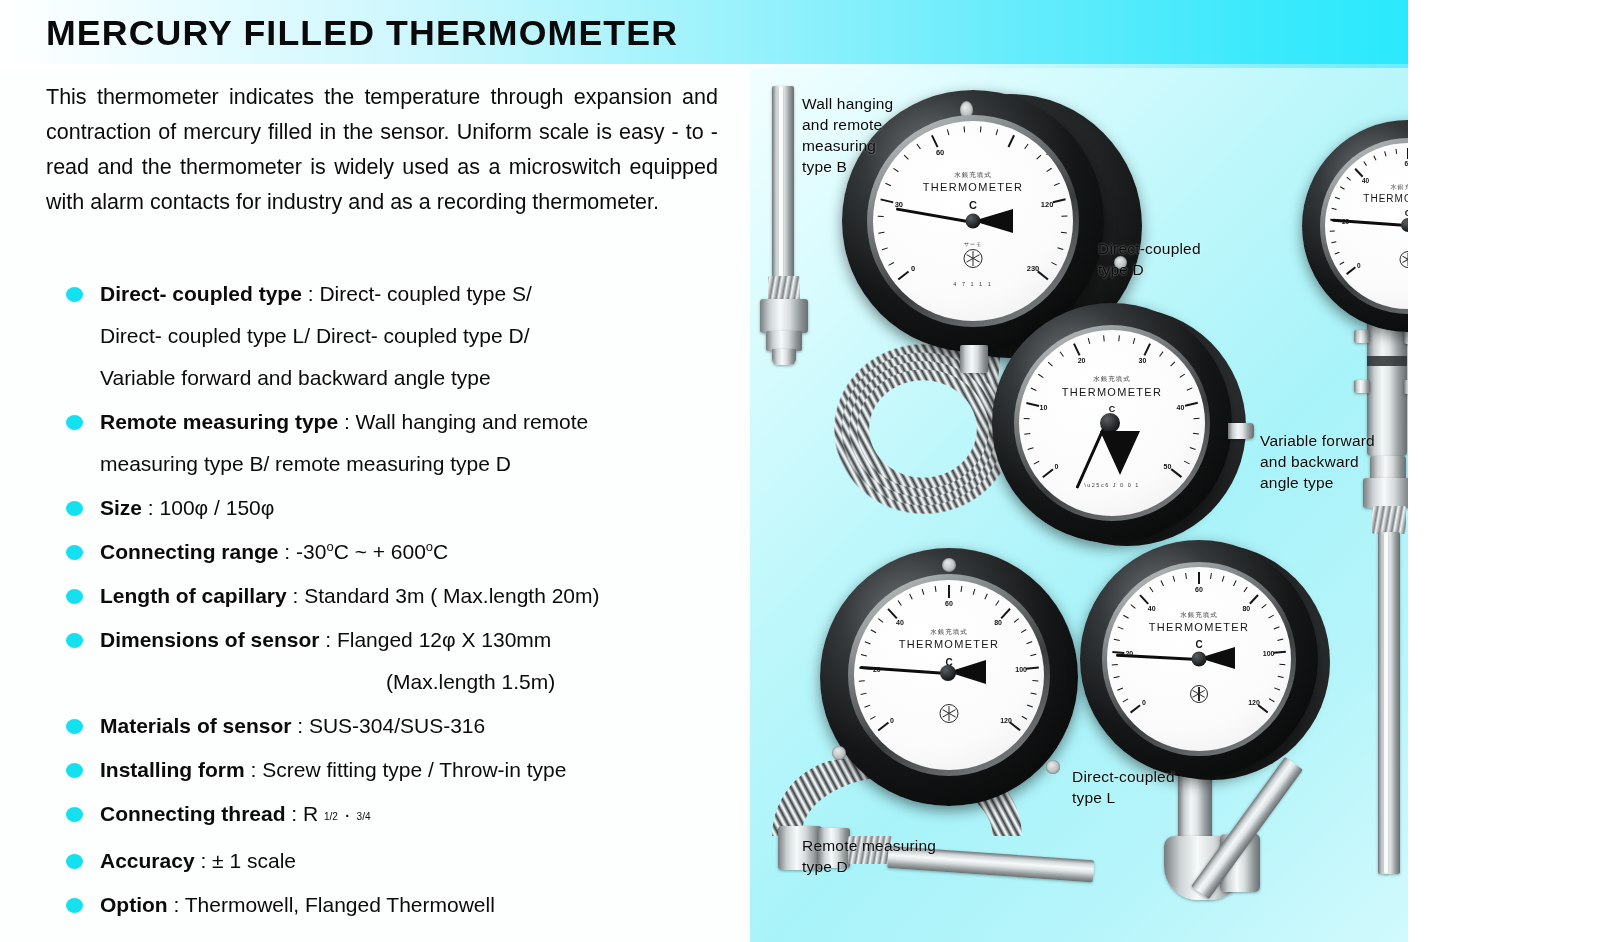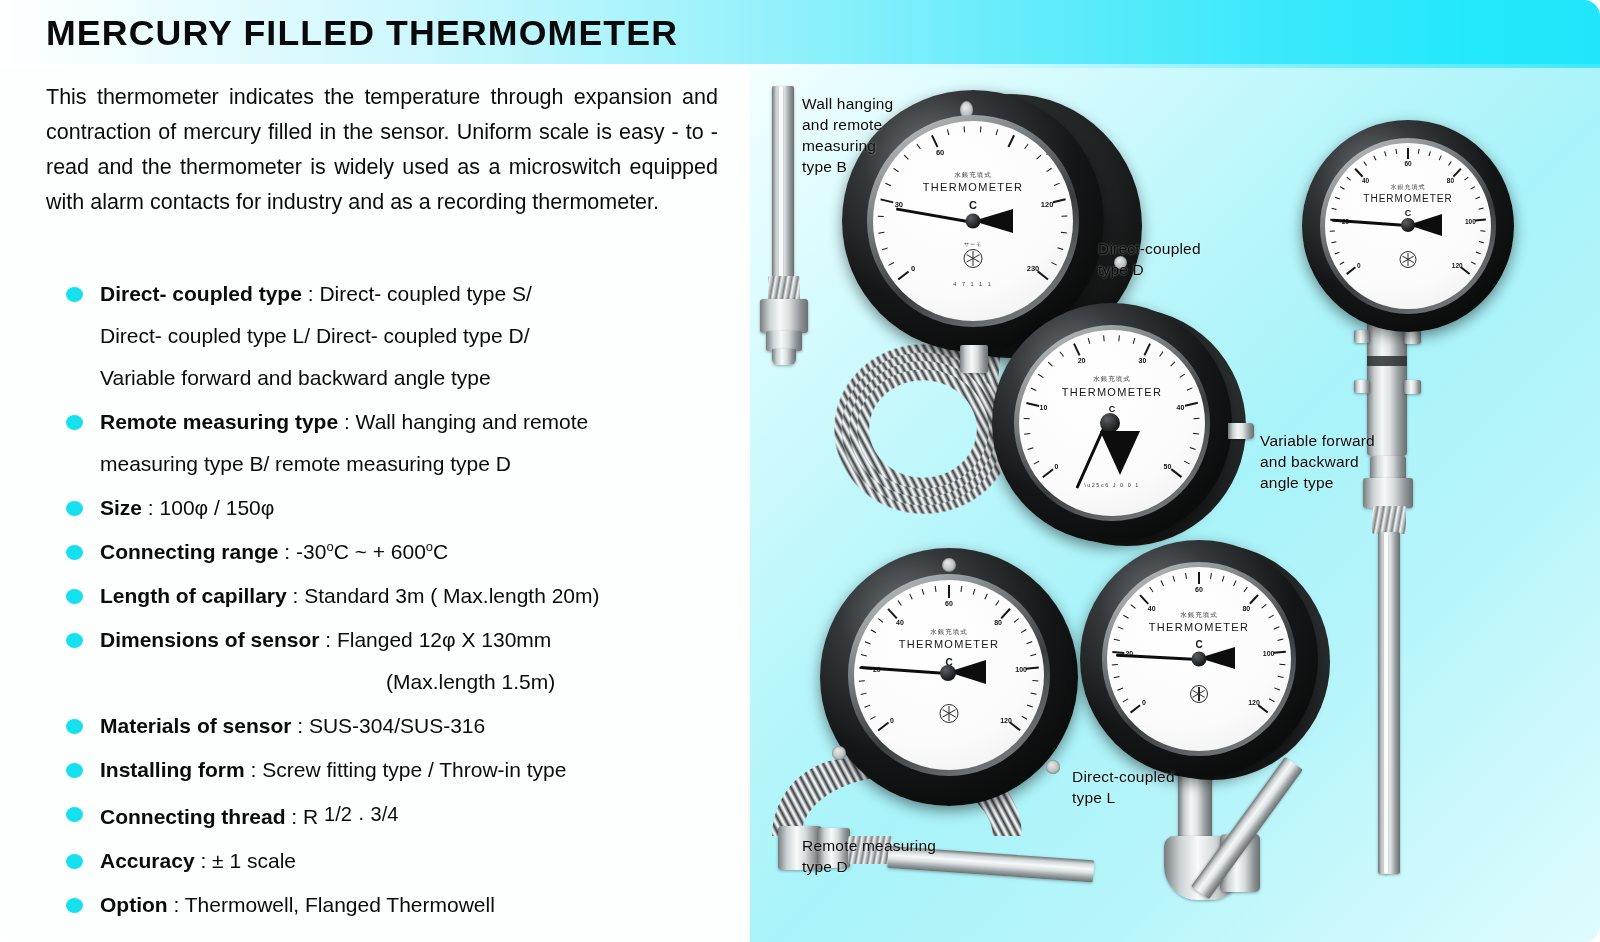--- a/index.html
+++ b/index.html
@@ -2,21 +2,21 @@
 <html><head>
 <meta charset="utf-8">
 <style>
   html,body{margin:0;padding:0;}
   body{
     width:1600px;height:942px;overflow:hidden;
     background:#ffffff;
     font-family:"Liberation Sans","DejaVu Sans",sans-serif;
     -webkit-font-smoothing:antialiased;
   }
-  #page{position:relative;width:1600px;height:942px;overflow:hidden;background:#fff;border-radius:16px;}
+  #page{position:relative;width:1408px;height:942px;overflow:hidden;background:#fff;}
 
   
   #header{
     position:absolute;left:0;top:0;width:1600px;height:64px;
     background:linear-gradient(90deg,#ffffff 0%,#eafcff 10%,#cdf7fd 26%,#9df2fb 45%,#6aecfb 62%,#3ee9fb 78%,#22e8fb 92%,#1fe6fa 100%);
   }
   #header-title{
     position:absolute;left:46px;top:13px;
     font-size:35px;font-weight:bold;letter-spacing:1.1px;
     color:#0a0a0a;white-space:nowrap;
@@ -50,21 +50,21 @@
     position:absolute;left:20px;top:14px;
     width:17px;height:15px;border-radius:50%;
     background:#15e0ef;
   }
   .spec-label{font-weight:bold;}
   .spec-sep{font-weight:normal;}
   .spec-value{font-weight:normal;}
   .spec-cont{display:block;}
   .indent-cont{display:block;padding-left:286px;}
   sup.deg{font-size:13px;vertical-align:super;line-height:0;}
-  .frac{display:inline-block;font-size:20px;vertical-align:0.15em;}
+  .frac{display:inline-block;font-size:10px;vertical-align:0.15em;}
 
   
   #photo-panel{
     position:absolute;left:750px;top:68px;width:850px;height:874px;
     background:linear-gradient(135deg,#f2feff 0%,#dcfcfe 14%,#bdf7fb 34%,#a8f3f9 52%,#b6f5fa 70%,#cdf9fc 86%,#dffcff 100%);
     overflow:hidden;
   }
 
   
   .caption{

